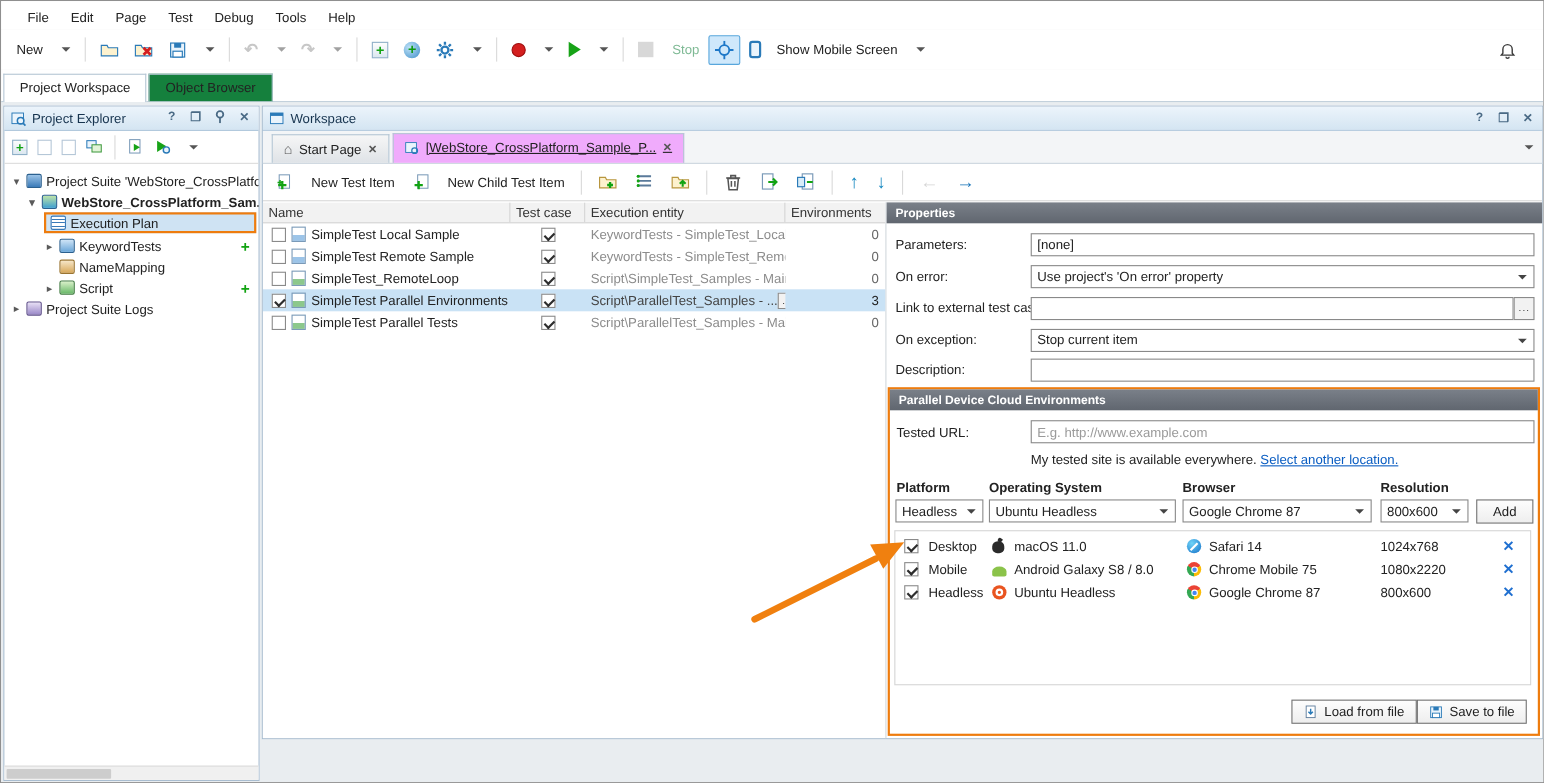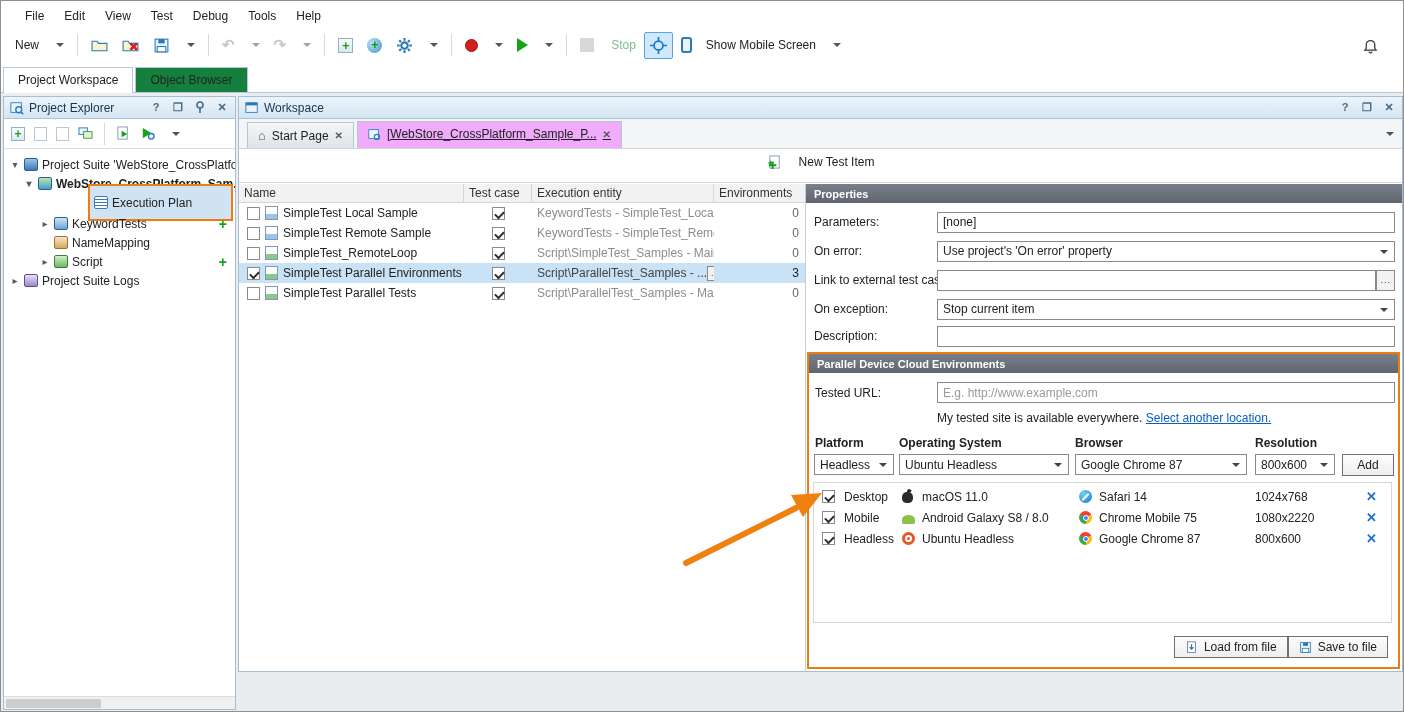--- a/index.html
+++ b/index.html
@@ -49,32 +49,32 @@
   .titem { position:absolute; height:19px; display:flex; align-items:center; gap:4px; white-space:nowrap; }
   .twist { color:#5a5a5a; font-size:10px; width:10px; text-align:center; }
   .ti { width:14px; height:13px; border-radius:2px; flex:none; }
   .ti-suite { background:linear-gradient(#9cc4e8,#3a7ab8); border:1px solid #2b608f; }
   .ti-project { background:linear-gradient(#bfe4a8,#3f9fd0); border:1px solid #2b608f; }
   .ti-plan { background:#fff; border:1px solid #3a7ab8; background-image:repeating-linear-gradient(#fff 0 2px, #3a7ab8 2px 3px); }
   .ti-kt { background:linear-gradient(#cfe4f6,#6aa6d8); border:1px solid #2b608f; }
   .ti-map { background:linear-gradient(#f6e6c8,#d8a85a); border:1px solid #9a7430; }
   .ti-script { background:linear-gradient(#d8f0c8,#68b868); border:1px solid #3f7a3f; }
   .ti-logs { background:linear-gradient(#e8e0f6,#9a88c8); border:1px solid #5f4f8a; }
-  .sel-orange { background:#cfe3f3; border:2px solid #ee7c0e; padding:0 4px; height:37px; display:flex; align-items:center; gap:4px;margin-left:48px; }
+  .sel-orange { background:#cfe3f3; border:2px solid #ee7c0e; padding:0 4px; height:19px; display:flex; align-items:center; gap:4px; }
   .tplus { margin-left:auto; color:#12a312; font-weight:bold; font-size:14px; padding-right:6px; }
   .hscroll { position:absolute; left:0; right:0; bottom:0; height:13px; background:#f0f0f0; border-top:1px solid #dcdcdc; }
   .hthumb { position:absolute; left:2px; top:2px; width:95px; height:9px; background:#cdcdcd; border-radius:1px; }
   
   .main { left:237px; top:3px; width:1165px; height:576px; }
   .doc-tabbar { height:30px; background:#f3f5f7; border-bottom:1px solid #cdd6de; display:flex; align-items:flex-end; padding-left:8px; position:relative; }
   .doc-tab { display:flex; align-items:center; gap:6px; padding:5px 10px; border:1px solid #b5c6d4; border-bottom:none; background:linear-gradient(#f6f6f6,#dfe3e7); margin-right:3px; font-size:12px; }
   .doc-tab.active { background:#f0abfc; padding-bottom:7px;text-decoration:underline; }
   .tab-close { color:#555; font-size:10px; font-weight:bold; }
   .tab-caret { position:absolute; right:8px; bottom:8px; }
-  .ws-toolbar { height:34px; border-bottom:1px solid #d8d8d8; display:flex; align-items:center; padding:0 6px; gap:4px;flex-direction:column; }
+  .ws-toolbar { height:34px; border-bottom:1px solid #d8d8d8; display:flex; align-items:center; padding:0 6px; gap:4px; }
   .ws-toolbar .lbl { font-size:12px; color:#222; }
   .ws-body { position:absolute; top:87px; left:0; right:0; bottom:0; }
   
   .ttable { position:absolute; left:0; top:0; width:567px; bottom:0; border-right:1px solid #c6cdd4; overflow:hidden; background:#fff; }
   .thead { display:flex; height:19px; background:#f2f2f2; border-bottom:1px solid #d5d5d5; color:#333; }
   .thead > div { padding:2px 5px; border-right:1px solid #d5d5d5; }
   .c1 { width:225px; flex:none; } .c2 { width:68px; flex:none; } .c3 { width:182px; flex:none; } .c4 { flex:1; }
   .trow { display:flex; height:20px; align-items:center; }
   .trow.selected { background:#c9e2f5; }
   .trow .c1 { display:flex; align-items:center; gap:5px; padding-left:8px; }
@@ -122,21 +122,21 @@
   
   .annot { position:absolute; left:655px; top:470px; width:180px; height:115px; pointer-events:none; }
   .bold { font-weight:bold; }
 </style>
 </head>
 <body>
 
 <div class="menubar">
   <span class="menu-item">File</span>
   <span class="menu-item">Edit</span>
-  <span class="menu-item">View</span>
+  <span class="menu-item">Page</span>
   <span class="menu-item">Test</span>
   <span class="menu-item">Debug</span>
   <span class="menu-item">Tools</span>
   <span class="menu-item">Help</span>
 </div>
 
 <div class="toolbar">
   <div class="tbtn">
     <span>New</span>
     <span class="caret"></span>

